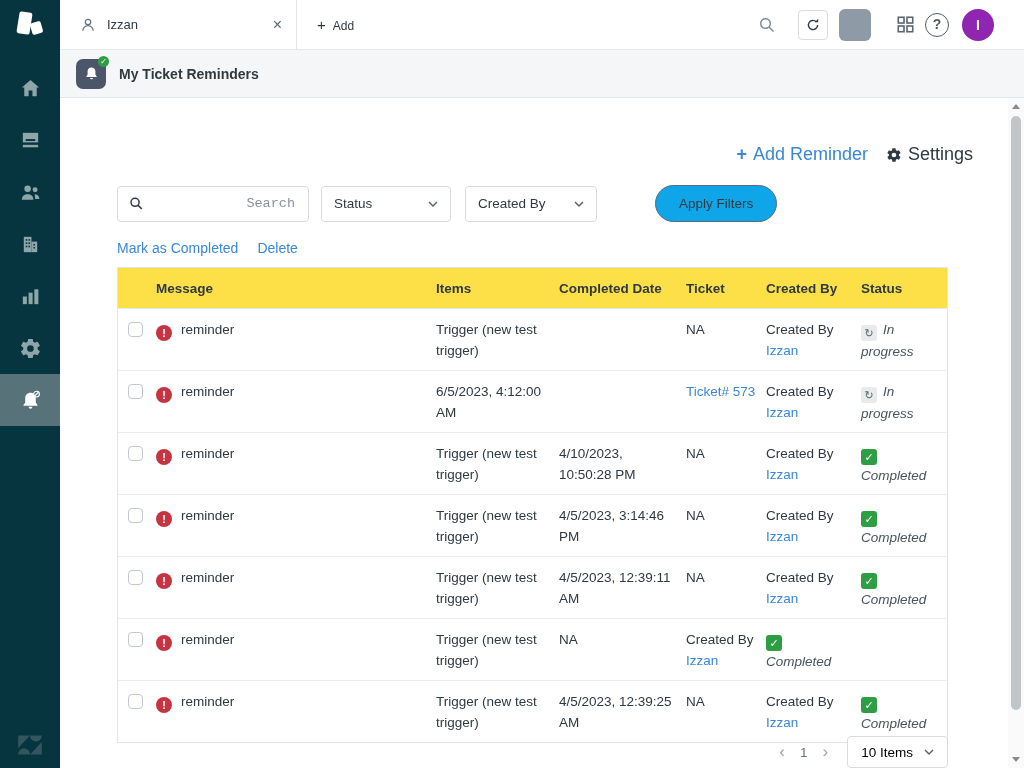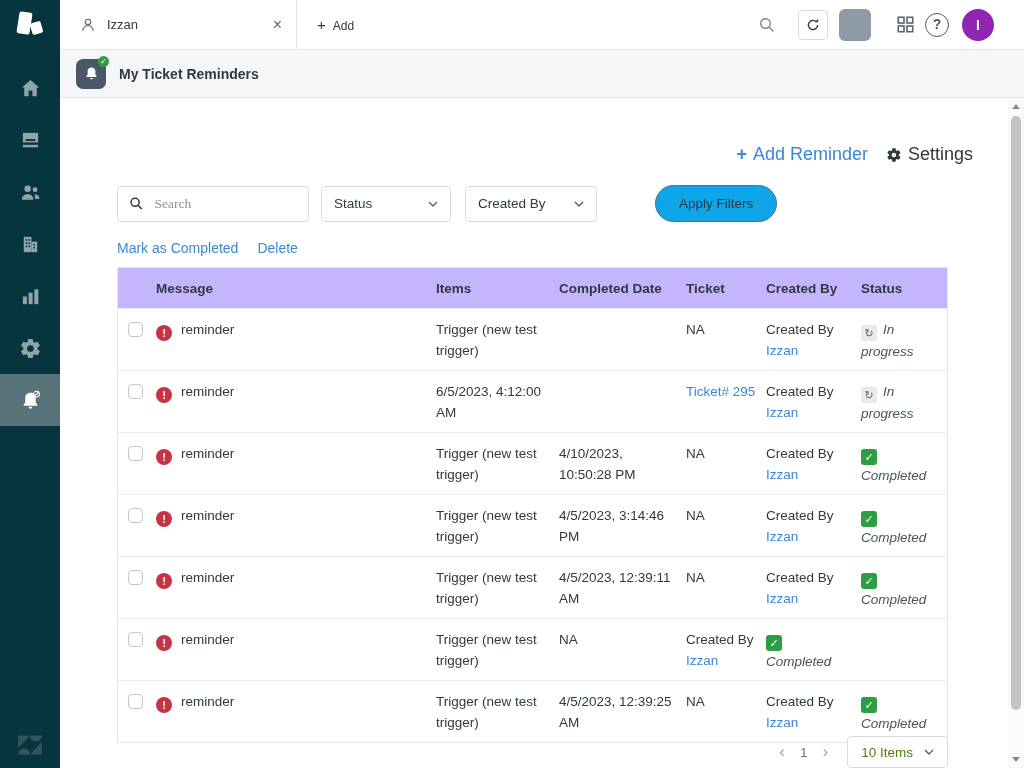--- a/index.html
+++ b/index.html
@@ -60,35 +60,35 @@
   .toolbar-links { position:absolute; top:46px; right:35px; display:flex; align-items:center; gap:18px; font-size:18px; }
   .link-blue { color:#3a87d7; cursor:pointer; text-decoration:none; }
   .add-reminder::before { content:"+"; margin-right:6px; font-weight:700; }
   .settings-link { color:#2f3941; display:flex; align-items:center; gap:6px; cursor:pointer; }
   .settings-link svg { width:16px; height:16px; fill:#2f3941; }
 
   .filters { position:absolute; top:87px; left:57px; display:flex; align-items:center; }
   .search-box { width:192px; height:36px; border:1px solid #d8dcde; border-radius:4px;
                 display:flex; align-items:center; padding:0 11px; gap:9px; background:#fff; }
   .search-box input { border:none; outline:none; font-size:13.5px; width:100%; color:#4d7c0f;
-                      font-family:Liberation Serif, serif; background:transparent; }
+                      font-family:Liberation Mono, monospace; background:transparent;text-align:right; }
   .search-box input::placeholder { color:#87929d; }
   .select { height:36px; border:1px solid #d8dcde; border-radius:4px; background:#fff; cursor:pointer;
             display:flex; align-items:center; justify-content:space-between; padding:0 12px; font-size:13.5px; color:#2f3941; }
   .select.sel-status { width:130px; margin-left:12px; }
   .select.sel-created { width:132px; margin-left:14px; }
   .apply-btn { margin-left:58px; height:37px; border:1px solid #5f6b74; border-radius:20px; padding:0 23px;
                font-size:13.5px; color:#2f3941; background:#0ea5e9; display:flex; align-items:center; cursor:pointer; }
 
   .bulk { position:absolute; top:142px; left:57px; display:flex; gap:19px; font-size:14px; }
 
   
   .table { position:absolute; top:169px; left:57px; width:831px; border:1px solid #e3e6e8; background:#fff; }
   .thead, .trow { display:grid; grid-template-columns:38px 280px 123px 127px 80px 95px 88px; }
-  .thead { background:#c4b5fd; height:40px; align-items:center; font-size:13.5px; font-weight:700; color:#2f3941; }
+  .thead { background:#fde047; height:40px; align-items:center; font-size:13.5px; font-weight:700; color:#2f3941; }
   .trow { border-top:1px solid #ebedef; min-height:58px; font-size:13.5px; color:#2f3941; line-height:21px; }
   .cell { padding-top:10px; padding-bottom:8px; }
   .hcell { padding-top:0; padding-bottom:0; }
   .c-check { padding-left:10px; }
   .checkbox { width:15px; height:15px; border:1px solid #c2c8cc; border-radius:4px; display:inline-block;
               background:#fff; margin-top:3px; cursor:pointer; }
   .alert-ico { width:16px; height:16px; border-radius:50%; background:#c53443; color:#fff; display:inline-block;
                text-align:center; font-size:11px; line-height:16px; font-weight:700; margin-right:9px; vertical-align:-3px; }
   .alert-ico::before { content:"!"; }
   .c-when, .c-comp { padding-right:12px; }
@@ -102,21 +102,21 @@
   .status-ico.st-progress { background:#e8eaec; color:#5b6770; }
   .status-ico.st-progress::before { content:"\21BB"; }
   .status-ico.st-completed { background:#2e9e44; color:#fff; }
   .status-ico.st-completed::before { content:"\2713"; }
 
   
   .pagination { position:absolute; top:638px; right:60px; height:32px; display:flex; align-items:center; gap:15px; }
   .pg-arrow { color:#9aa4ad; font-size:17px; cursor:pointer; }
   .pg-num { color:#68737d; font-size:13.5px; }
   .items-box { border:1px solid #d8dcde; border-radius:4px; height:32px; padding:0 13px; margin-left:4px;
-               display:flex; align-items:center; gap:11px; font-size:13.5px; color:#4d7c0f; background:#fff; cursor:pointer; }
+               display:flex; align-items:center; gap:11px; font-size:13.5px; color:#000000; background:#fff; cursor:pointer; }
 
   
   .scrollbar { position:absolute; right:0; top:98px; width:16px; height:670px; background:#fafafa; }
   .sb-up, .sb-down { position:absolute; left:4px; width:0; height:0; border-left:4px solid transparent;
                      border-right:4px solid transparent; cursor:pointer; }
   .sb-up { top:6px; border-bottom:5px solid #8a8a8a; }
   .sb-down { bottom:6px; border-top:5px solid #8a8a8a; }
   .sb-thumb { position:absolute; top:18px; left:3px; width:10px; height:594px; background:#c2c5c7; border-radius:5px; cursor:pointer; }
 </style>
 </head>
@@ -305,21 +305,21 @@
           <a class="cb-name">Izzan</a>
         </div>
       <div class="cell c-status"><span class="status-ico st-progress"></span><span>In progress</span></div>
     </div>
 
     <div class="trow">
       <div class="cell c-check"><span class="checkbox"></span></div>
       <div class="cell c-msg"><span class="alert-ico"></span><span>reminder</span></div>
       <div class="cell c-when">6/5/2023, 4:12:00 AM</div>
       <div class="cell c-comp"></div>
-      <div class="cell c-ticket"><span class="link">Ticket# 295</span></div>
+      <div class="cell c-ticket"><span class="link">Ticket# 573</span></div>
       <div class="cell c-created">
           <span class="cb-prefix">Created By</span>
           <a class="cb-name">Izzan</a>
         </div>
       <div class="cell c-status"><span class="status-ico st-progress"></span><span>In progress</span></div>
     </div>
 
     <div class="trow">
       <div class="cell c-check"><span class="checkbox"></span></div>
       <div class="cell c-msg"><span class="alert-ico"></span><span>reminder</span></div>

